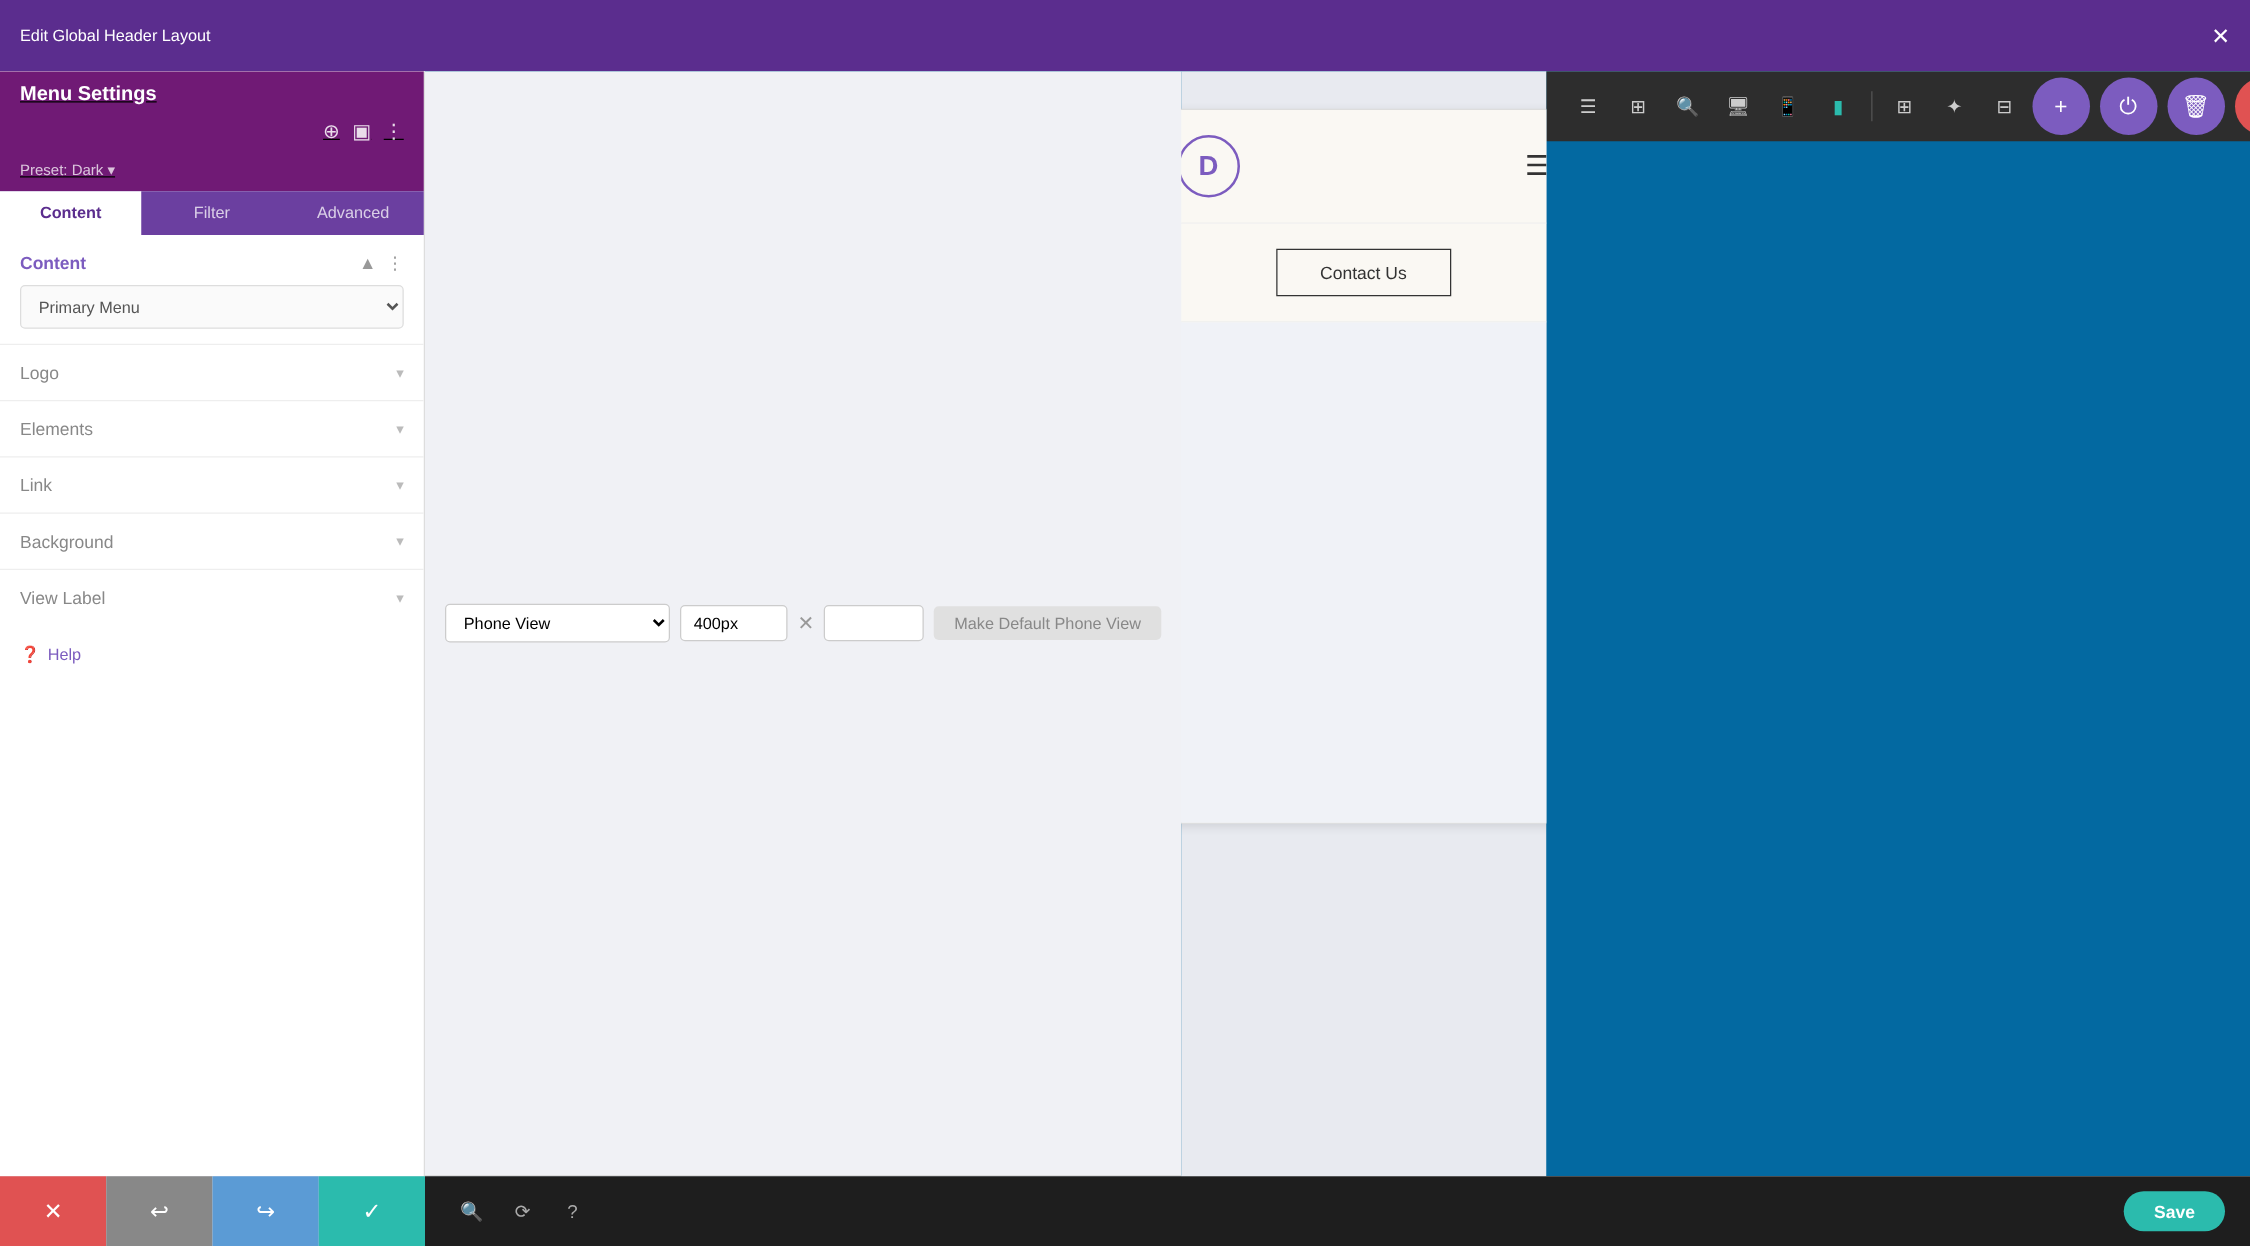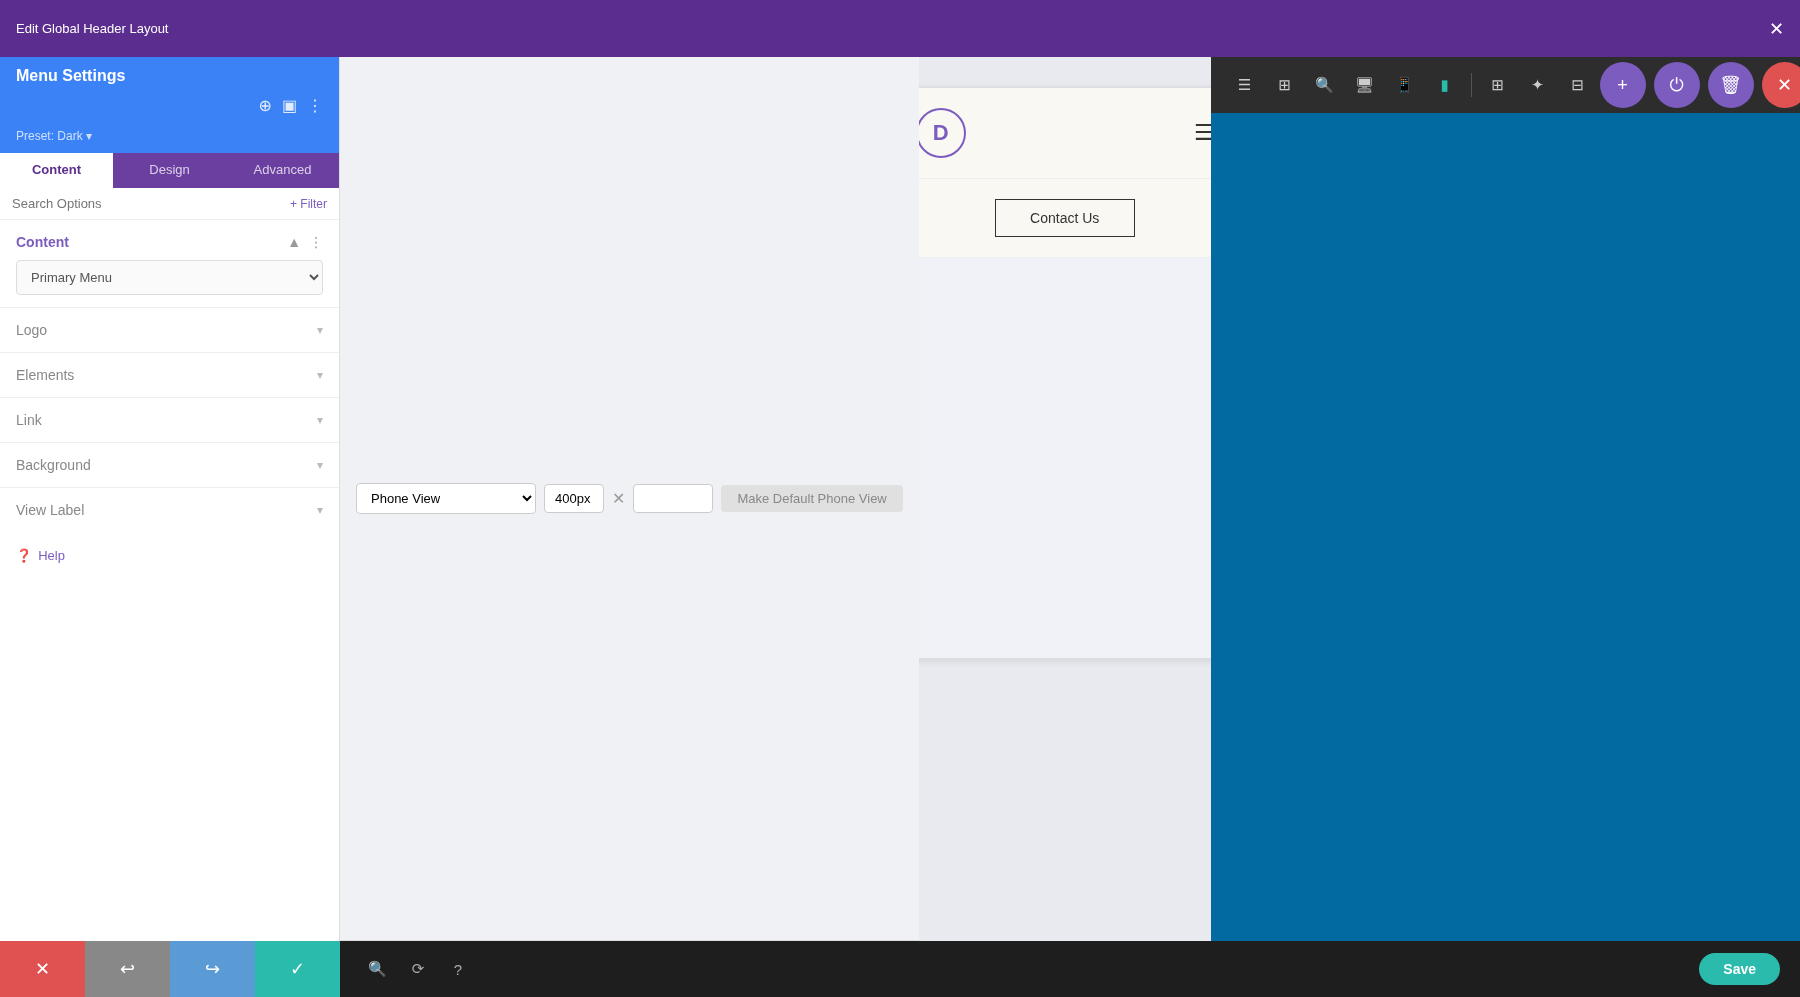--- a/index.html
+++ b/index.html
@@ -26,22 +26,23 @@
     .left-panel {
       width: 340px;
       background: #fff;
       display: flex;
       flex-direction: column;
       flex-shrink: 0;
       border-right: 1px solid #ddd;
     }
 
     .panel-header {
-      background: #3b82f6;
+      background: #701a75;
       padding: 10px 16px;
+      text-decoration: underline;
     }
     .panel-title { color: white; font-size: 16px; font-weight: 600; }
     .panel-subtitle { color: rgba(255,255,255,0.75); font-size: 12px; cursor: pointer; margin-top: 44px; }
     .panel-header-top { display: flex; justify-content: space-between; align-items: center; }
     .header-icon-btn { background: none; border: none; color: rgba(255,255,255,0.85); cursor: pointer; font-size: 16px; }
 
     
     .tabs { display: flex; background: #6b3fa0; }
     .tab {
       flex: 1; text-align: center; padding: 9px 0; font-size: 13px; color: rgba(255,255,255,0.75);
@@ -104,21 +105,21 @@
     .view-toolbar {
       background: #f0f1f5; border-bottom: 1px solid #ddd;
       display: flex; align-items: center; padding: 8px 16px; gap: 8px;
     }
     .view-select {
       padding: 6px 30px 6px 10px; border: 1px solid #ccc; border-radius: 4px;
       font-size: 13px; background: white; min-width: 180px; appearance: auto;
     }
     .px-input {
       padding: 6px 10px; border: 1px solid #ccc; border-radius: 4px;
-      font-size: 13px; width: 60px; background: white;
+      font-size: 13px; width: 86px; background: white;
     }
     .clear-btn { background: none; border: none; font-size: 16px; color: #999; cursor: pointer; }
     .extra-input {
       padding: 6px 10px; border: 1px solid #ccc; border-radius: 4px;
       font-size: 13px; width: 80px; background: white; color: #ccc;
     }
     .default-phone-btn {
       padding: 6px 16px; background: #e0e0e0; border: none; border-radius: 4px;
       font-size: 13px; color: #888; cursor: pointer; margin-left: auto;
     }
@@ -230,28 +231,24 @@
         <div style="display:flex;gap:10px;">
           <button class="header-icon-btn">⊕</button>
           <button class="header-icon-btn">▣</button>
           <button class="header-icon-btn">⋮</button>
         </div>
       </div>
     </div>
 
     <div class="tabs">
       <div class="tab active">Content</div>
-      <div class="tab">Design</div>
+      <div class="tab">Filter</div>
       <div class="tab">Advanced</div>
     </div>
 
-    <div class="search-bar">
-      <input class="search-input" type="text" placeholder="Search Options" style="">
-      <button class="filter-btn">+ Filter</button>
-    </div>
 
     <div class="panel-body">
 
       <div class="section-header">
         <span class="section-title-active">Content</span>
         <div class="section-icons">
           <button class="section-icon-btn">▲</button>
           <button class="section-icon-btn">⋮</button>
         </div>
       </div>

